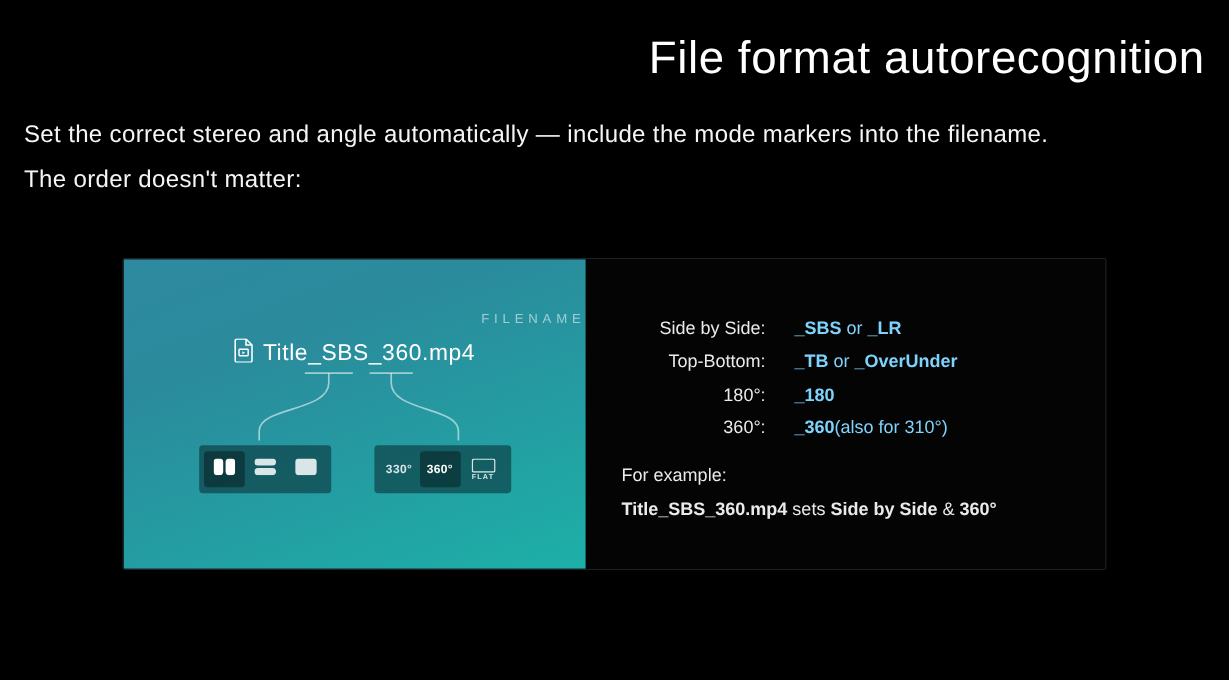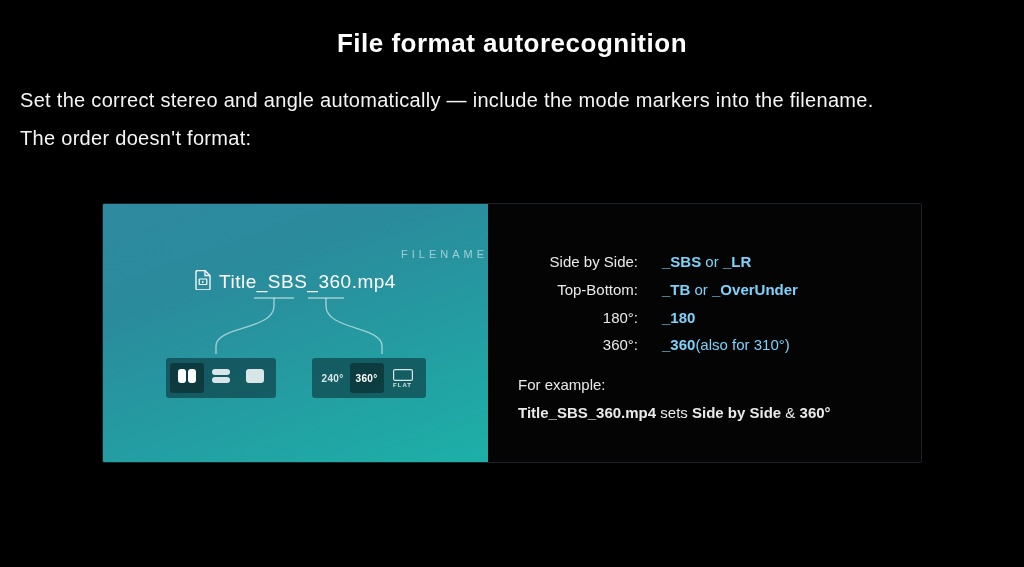--- a/index.html
+++ b/index.html
@@ -8,23 +8,23 @@
     color: #fff;
     font-family: -apple-system, BlinkMacSystemFont, "Segoe UI", sans-serif;
     width: 1024px;
     height: 567px;
     overflow: hidden;
   }
   .page {
     padding: 28px 20px 0;
   }
   .title {
-    font-size: 26px;
-    font-weight: 700;
-    text-align: center;
+    font-size: 38px;
+    font-weight: 400;
+    text-align: right;
     letter-spacing: 0.5px;
   }
   .subtitle {
     font-size: 20px;
     font-weight: 400;
     text-align: left;
     margin-top: 22px;
     line-height: 1.9;
     letter-spacing: 0.3px;
     color: #f5f5f5;
@@ -131,21 +131,21 @@
   }
   .example b { font-weight: 700; }
 </style>
 </head>
 <body>
 
 <div class="page">
   <h1 class="title">File format autorecognition</h1>
   <p class="subtitle">
     <span>Set the correct stereo and angle automatically — include the mode markers into the filename.</span><br>
-    <span>The order doesn't format:</span>
+    <span>The order doesn't matter:</span>
   </p>
 
   <div class="panel">
 
     <div class="left">
       <div class="fn-label">FILENAME</div>
       <div class="fn-row">
         <span>
           <svg width="16" height="20" viewBox="0 0 16 20" fill="none">
             <path d="M2 0.5h8l5 5v13a1.5 1.5 0 0 1-1.5 1.5h-11A1.5 1.5 0 0 1 1 18.5v-17A1.5 1.5 0 0 1 2.5 0.5z" stroke="#fff" stroke-width="1.3" fill="none"></path>
@@ -190,21 +190,21 @@
             <span>
               <svg width="18" height="14" viewBox="0 0 18 14">
                   <rect x="0" y="0" width="18" height="14" rx="3" fill="#d9e6e8"></rect>
                 </svg>
             </span>
           </div>
         </div>
 
         <div class="chip-group">
           <div class="chip">
-            <span class="chip-text">240°</span>
+            <span class="chip-text">330°</span>
           </div>
           <div class="chip selected">
             <span class="chip-text">360°</span>
           </div>
           <div class="chip" style="width:38px">
             <span style="display:flex;flex-direction:column;align-items:center;gap:1px">
               <svg width="20" height="12" viewBox="0 0 20 12">
                   <rect x="0.6" y="0.6" width="18.8" height="10.8" rx="1.5" stroke="#d9e6e8" stroke-width="1.2" fill="none"></rect>
                 </svg>
               <span class="chip-text" style="font-size:6px;letter-spacing:1px">FLAT</span>

